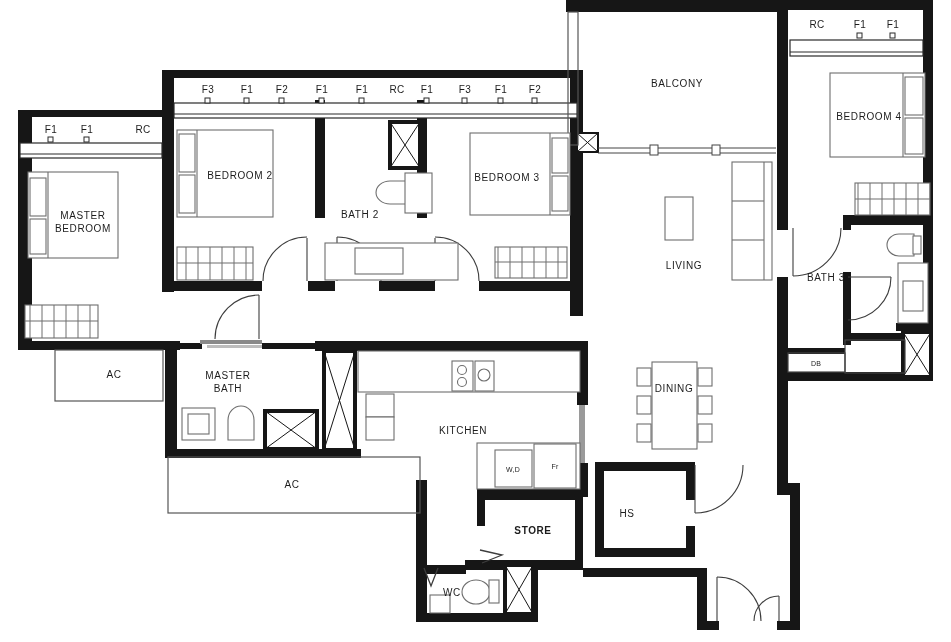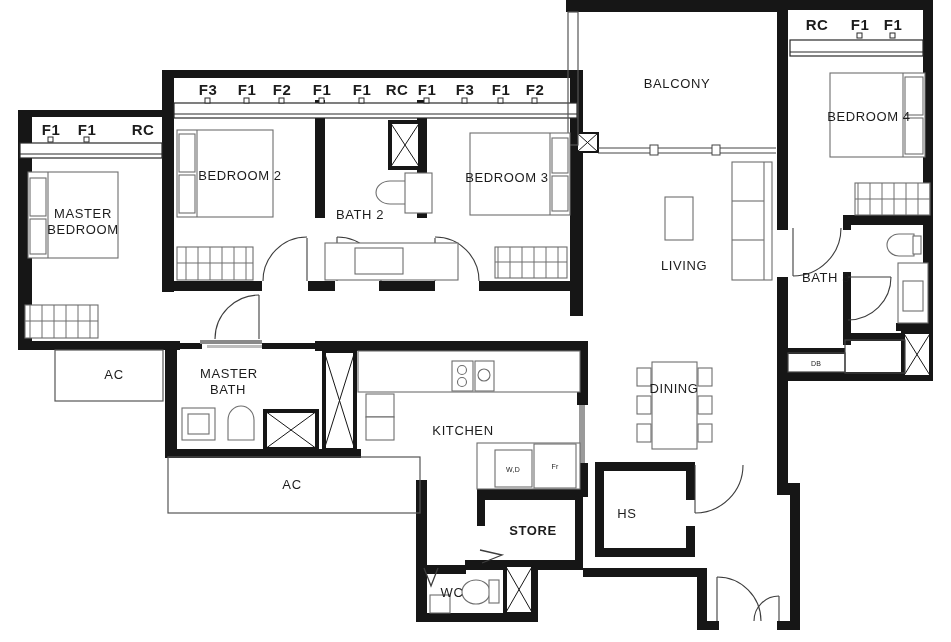--- a/index.html
+++ b/index.html
@@ -1,23 +1,23 @@
 <!DOCTYPE html>
 <html><head>
 <meta charset="utf-8">
 <style>
   html,body{margin:0;padding:0;background:#ffffff;}
   #plan{position:relative;width:951px;height:642px;background:#ffffff;overflow:hidden;
         font-family:"Liberation Sans",sans-serif;}
   #plan svg{position:absolute;left:0;top:0;}
   .lbl{position:absolute;transform:translate(-50%,-50%);color:#1c1c1c;text-align:center;
        white-space:nowrap;pointer-events:none;}
-  .room{font-size:13px;letter-spacing:.6px;font-weight:400;}
+  .room{font-size:10px;letter-spacing:.6px;font-weight:400;}
   .wrap{white-space:normal;line-height:1.25;}
-  .tag{font-size:15px;letter-spacing:.4px;font-weight:bold;}
+  .tag{font-size:10px;letter-spacing:.4px;}
   .tiny{font-size:7px;letter-spacing:.2px;}
   .w-master{width:72px;}
   .w-mbath{width:56px;}
 </style>
 </head>
 <body>
 
 <div id="plan">
 <svg width="951" height="642" viewBox="0 0 951 642">
   <defs>

